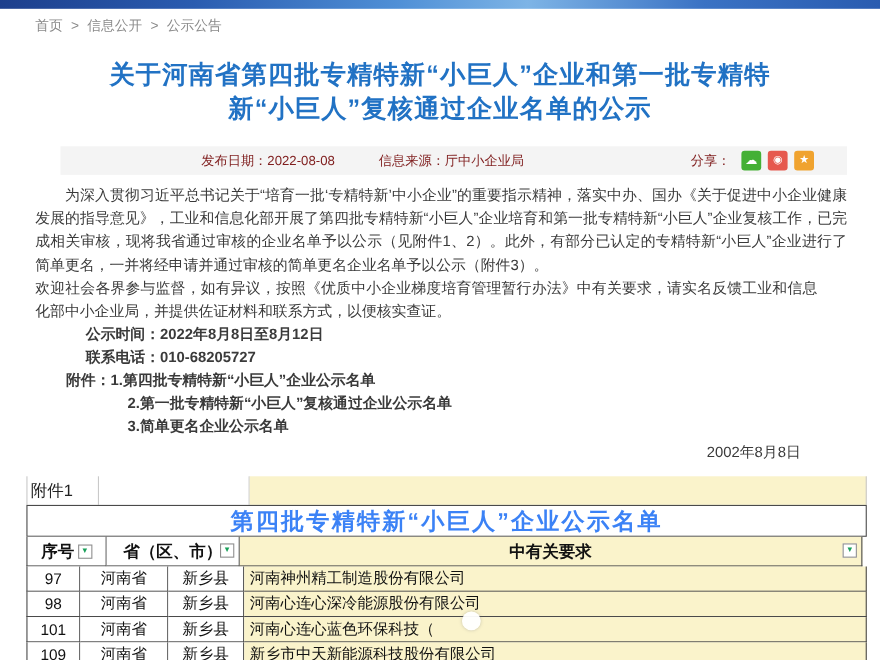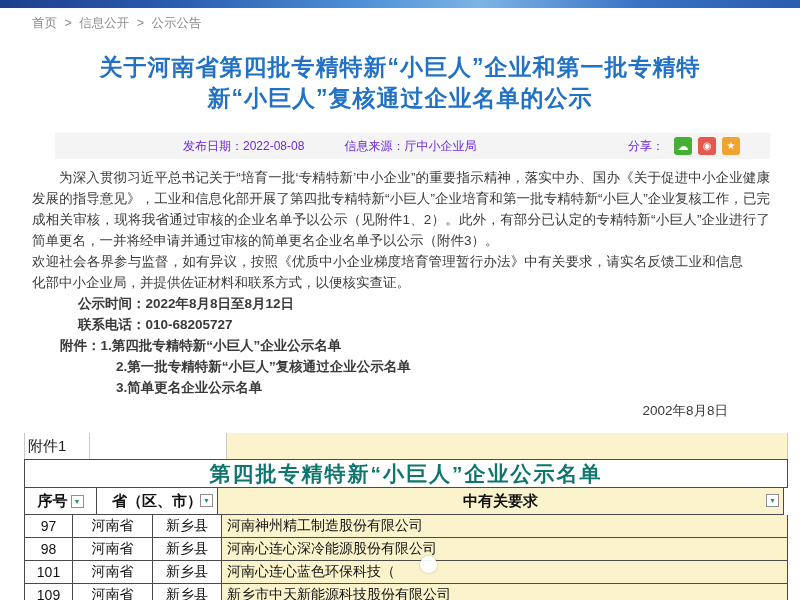--- a/index.html
+++ b/index.html
@@ -12,21 +12,21 @@
 
   .breadcrumb { position:absolute; top:15px; left:32px; font-size:12.5px; color:#8a8a8a; }
   .breadcrumb span { margin-right:4px; }
   .breadcrumb .crumb { cursor:pointer; }
 
   .title { position:absolute; top:52px; left:40px; width:720px; text-align:center;
            color:#2172c4; font-weight:bold; font-size:23px; line-height:31px; }
   .title .tl { display:block; letter-spacing:1px; }
 
   .meta { position:absolute; top:133px; left:55px; width:715px; height:26px;
-          background:#f4f4f4; display:flex; align-items:center; font-size:12px; color:#6d28d9;
+          background:#f4f4f4; display:flex; align-items:center; font-size:12px; color:#7f1d1d;
           padding-left:128px; padding-right:30px; }
   .meta .m1 { margin-right:40px; }
   .share { margin-left:auto; display:flex; align-items:center; }
   .share .slabel { margin-right:4px; }
   .sicon { width:18px; height:18px; border-radius:3px; margin-left:6px; display:inline-flex;
            align-items:center; justify-content:center; color:#fff; font-size:11px; line-height:18px; cursor:pointer; }
   .sicon.wechat::before { content:"☁"; }
   .sicon.weibo::before  { content:"◉"; font-size:10px; }
   .sicon.qzone::before  { content:"★"; font-size:10px; }
 
@@ -45,21 +45,21 @@
   .srow { display:flex; }
   .c { border-right:1px solid #4a4a4a; border-bottom:1px solid #4a4a4a;
        display:flex; align-items:center; justify-content:center; position:relative; background:#fff; }
   .yellow { background:#faf3cb; }
   .r0 .c { border-color:#c9c9c9; border-bottom:none; height:26px; }
   .r0 .a1 { width:66px; justify-content:flex-start; padding-left:3px; font-size:15px; color:#222;
             border-left:1px solid #c9c9c9; }
   .r0 .e1 { width:137px; }
   .r0 .e2 { width:561px; }
   .titlerow .c { height:29px; border-top:1px solid #4a4a4a; border-left:1px solid #4a4a4a; }
-  .titlerow .full { width:764px; font-size:21px; font-weight:bold; letter-spacing:2px; color:#0f766e; }
+  .titlerow .full { width:764px; font-size:21px; font-weight:bold; letter-spacing:2px; color:#3b82f6; }
   .headrow .c { height:27px; font-weight:bold; font-size:15px; border-left:none; }
   .headrow .c:first-child, .trow .c:first-child { border-left:1px solid #4a4a4a; }
   .h-no { width:73px; }
   .h-region { width:121px; }
   .h-company { width:566px; }
   .trow .c { height:23px; }
   .col-no { width:49px; }
   .col-province { width:80px; }
   .col-county { width:69px; }
   .col-company { width:566px; justify-content:flex-start; padding-left:5px; white-space:nowrap; overflow:hidden; }

